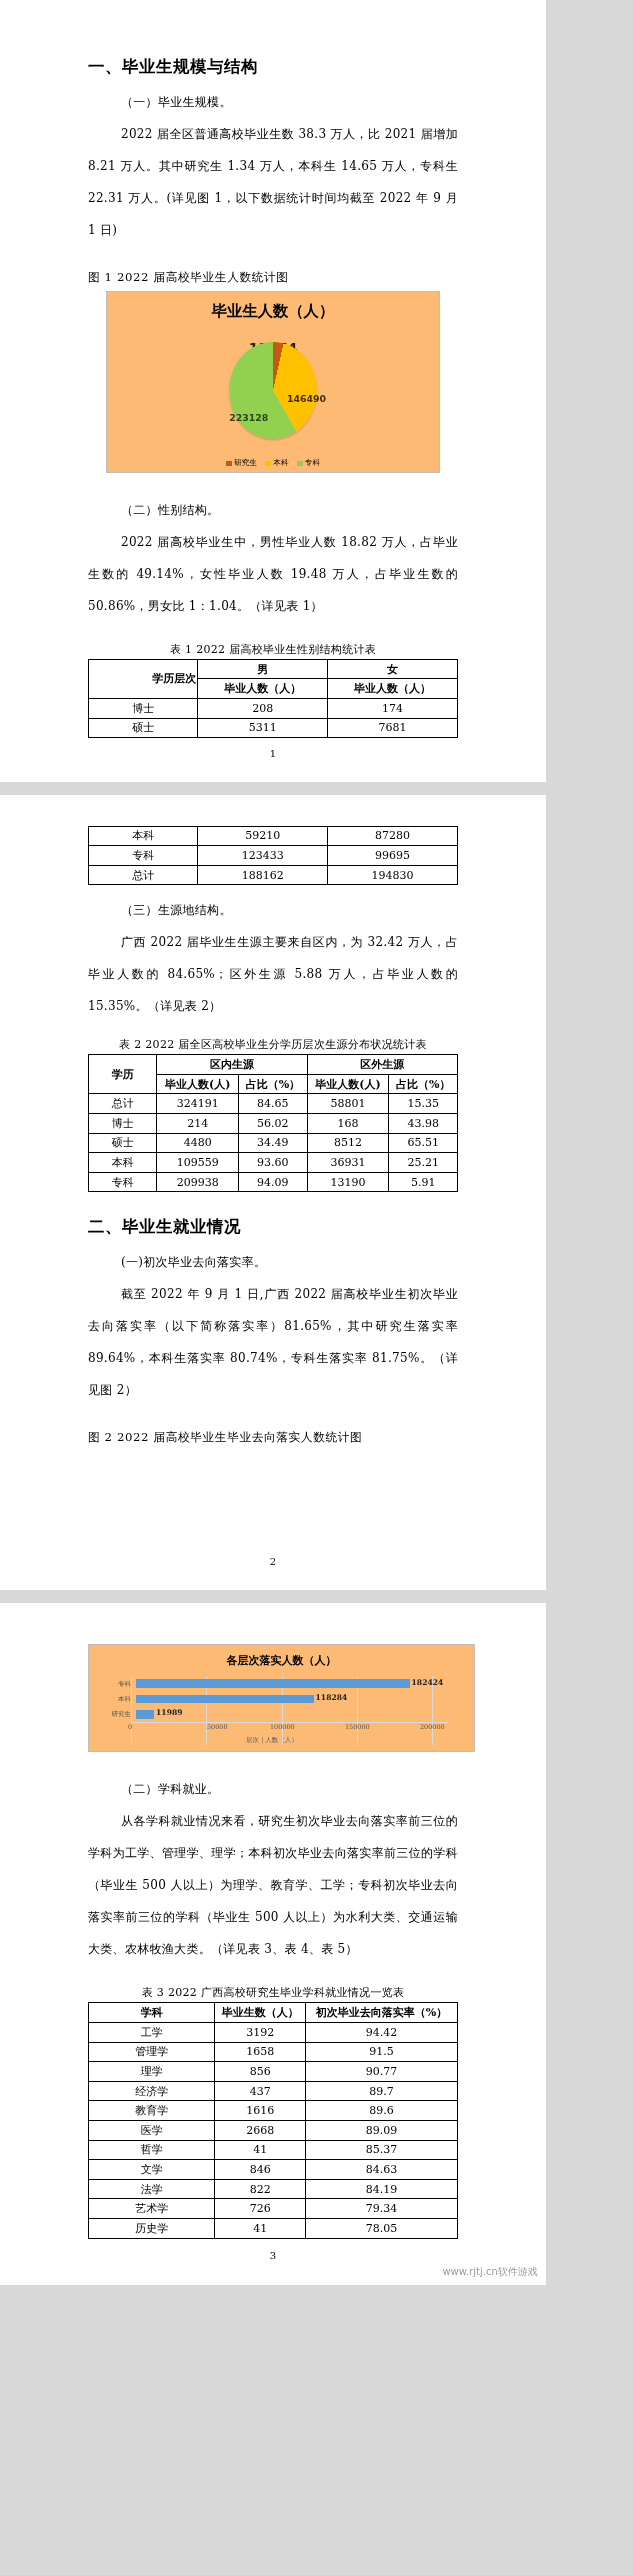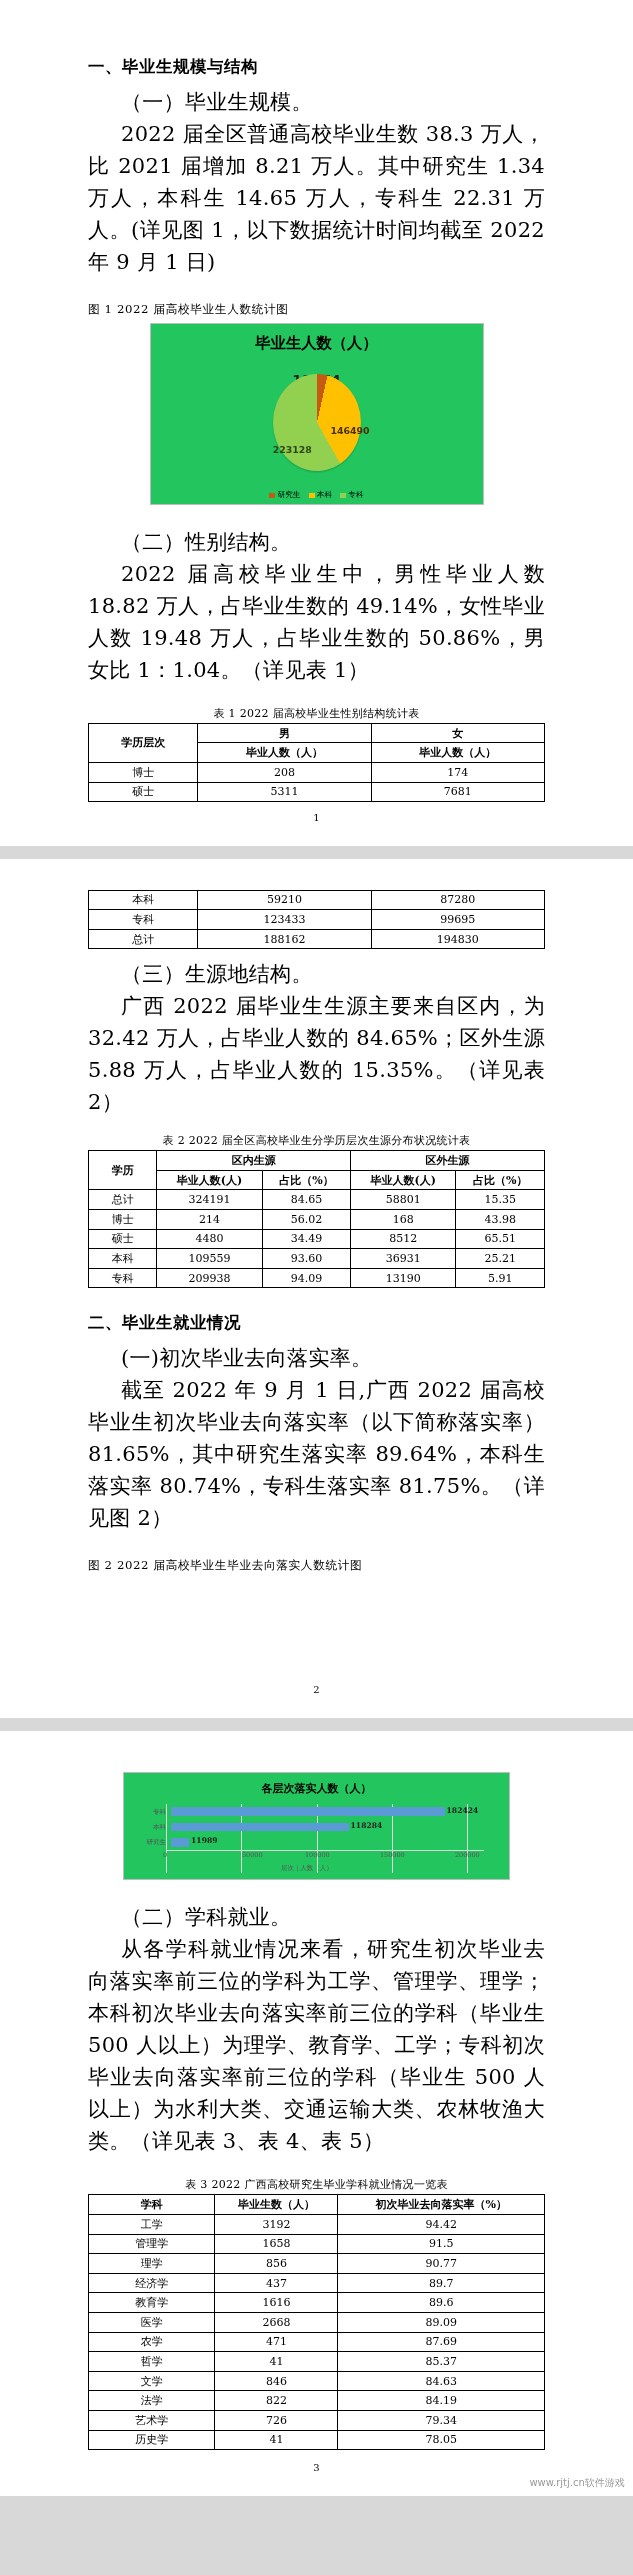--- a/index.html
+++ b/index.html
@@ -1,30 +1,30 @@
 <!DOCTYPE html>
 <html style="font-size:9.4px"><head>
 <meta charset="utf-8">
 <style>
   html,body{margin:0;padding:0;background:#d8d8d8;}
   body{font-family:"DejaVu Serif","Liberation Serif",serif;}
   #root{width:634px;margin:0 auto;}
-  .page{background:#ffffff;width:633px;box-sizing:border-box;position:relative;}
+  .page{background:#ffffff;width:546px;box-sizing:border-box;position:relative;}
   .gap{height:13px;background:#d8d8d8;}
   .inner{padding:0 88px;}
   h2.sec{font-family:"DejaVu Sans","Liberation Sans",sans-serif;font-weight:bold;font-size:16.4px;margin:0;letter-spacing:0.6px;color:#000;}
-  p.body{font-size:21px;line-height:32px;margin:0;text-align:justify;color:#000;letter-spacing:0.3px;}
+  p.body{font-size:12px;line-height:32px;margin:0;text-align:justify;color:#000;letter-spacing:0.3px;}
   p.ind{text-indent:33px;}
   .figcap{text-align:left;font-size:11.7px;margin:0;color:#000;letter-spacing:0.6px;}
   .tabcap{text-align:center;font-size:11px;margin:0 0 2.3px 0;color:#000;letter-spacing:0.3px;}
   .pageno{text-align:center;font-size:10px;color:#000;}
   table.grid{border-collapse:collapse;width:100%;font-size:11px;color:#000;}
   table.grid td,table.grid th{border:0.6px solid #000;text-align:center;padding:1.8px 1.2px;font-weight:normal;}
   table.grid th{font-weight:bold;}
-  .chartbox{border:0.6px solid #bdbdbd;background:#22c55e;box-sizing:border-box;}
+  .chartbox{border:0.6px solid #bdbdbd;background:#fdba74;box-sizing:border-box;}
   .charttitle{text-align:center;font-family:"DejaVu Sans","Liberation Sans",sans-serif;font-weight:bold;color:#000;}
   .legend{display:flex;justify-content:center;align-items:center;gap:8.2px;font-size:7.6px;color:#000;}
   .legend span.sw{display:inline-block;width:5.9px;height:5.9px;margin-right:2.3px;vertical-align:middle;}
   .barrow{display:flex;align-items:center;height:15.3px;}
   .barlab{width:36px;text-align:right;padding-right:4.7px;font-size:6.5px;color:#555;}
   .bartrack{flex:1;position:relative;height:15.3px;padding-left:28px;}
   .barfill{height:8.8px;background:#5b9bd5;position:absolute;top:2.9px;left:0;}
   .barval{position:absolute;top:1.2px;font-size:7.6px;font-weight:bold;color:#222;}
   .axisline{position:absolute;top:0;bottom:0;width:0.6px;background:#d9d9d9;}
   .watermark{position:absolute;right:8.2px;bottom:5.9px;font-size:10px;color:#9a9a9a;font-family:"DejaVu Sans","Liberation Sans",sans-serif;}
@@ -65,21 +65,21 @@
       </div>
 
       <p class="body ind" style="margin-top:21px;">（二）性别结构。</p>
       <p class="body ind">2022 届高校毕业生中，男性毕业人数 18.82 万人，占毕业生数的 49.14%，女性毕业人数 19.48 万人，占毕业生数的 50.86%，男女比 1：1.04。（详见表 1）</p>
 
       <p class="tabcap" style="margin-top:20px;">表 1 2022 届高校毕业生性别结构统计表</p>
 
       <table class="grid">
         <thead>
           <tr>
-            <th rowspan="2" style="width:106px;">学历层次</th>
+            <th rowspan="2" style="width:106px;text-align:right;">学历层次</th>
             <th>男</th>
             <th>女</th>
           </tr>
           <tr>
             <th>毕业人数（人）</th>
             <th>毕业人数（人）</th>
           </tr>
         </thead>
         <tbody>
           <tr>
@@ -281,25 +281,20 @@
               <td>教育学</td>
               <td>1616</td>
               <td>89.6</td>
             </tr>
           <tr>
               <td>医学</td>
               <td>2668</td>
               <td>89.09</td>
             </tr>
           <tr>
-              <td>农学</td>
-              <td>471</td>
-              <td>87.69</td>
-            </tr>
-          <tr>
               <td>哲学</td>
               <td>41</td>
               <td>85.37</td>
             </tr>
           <tr>
               <td>文学</td>
               <td>846</td>
               <td>84.63</td>
             </tr>
           <tr>

